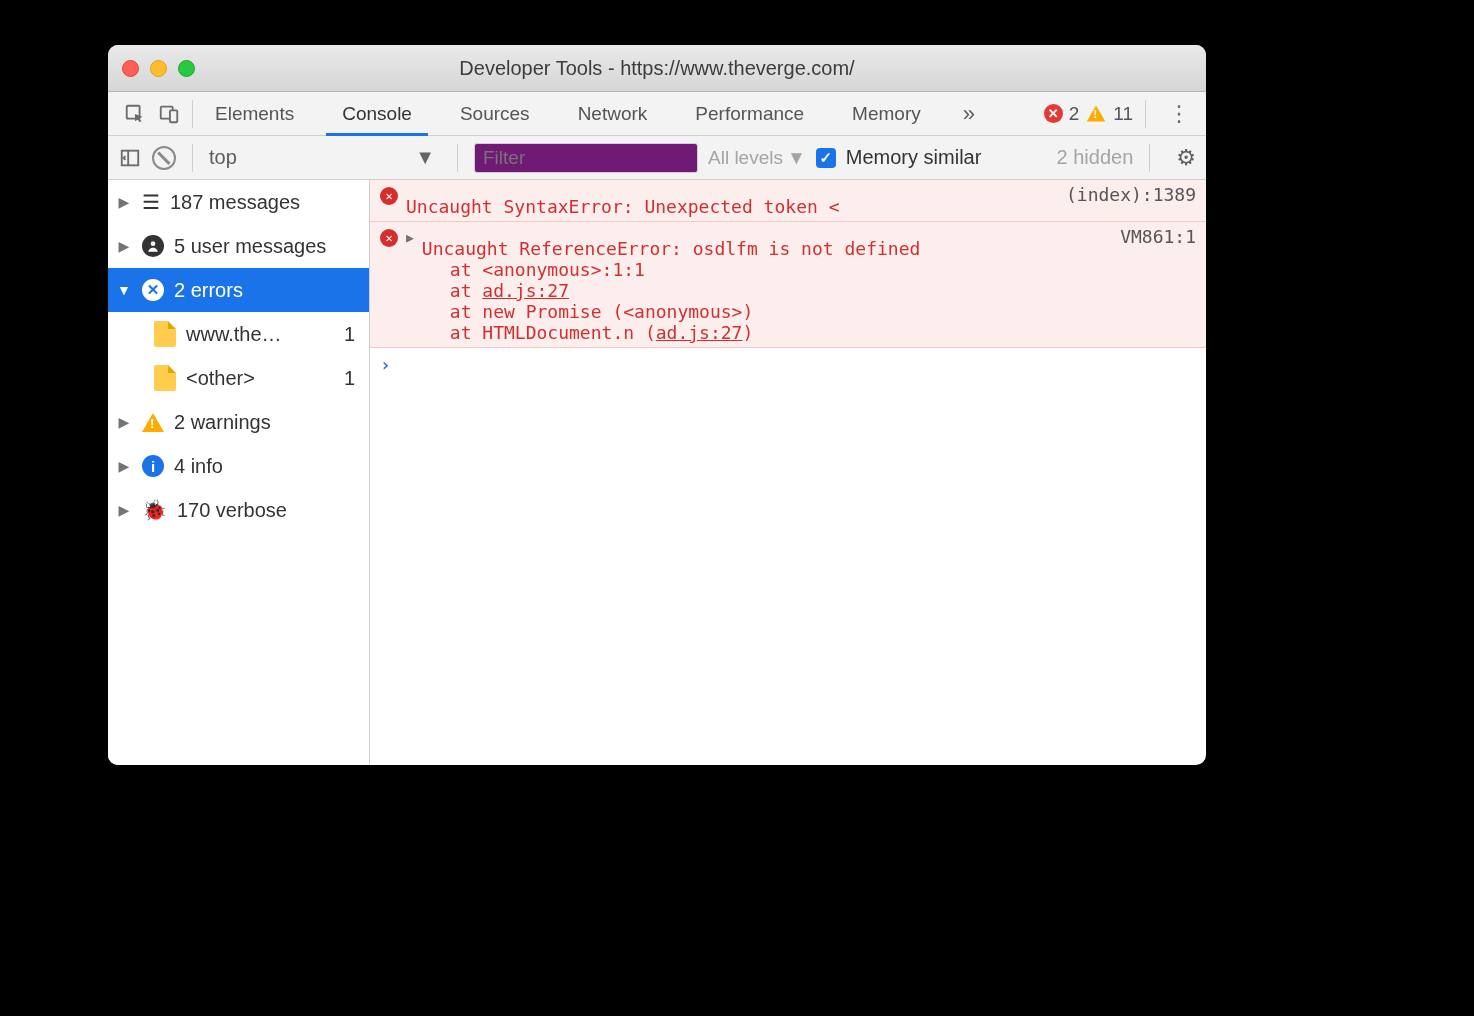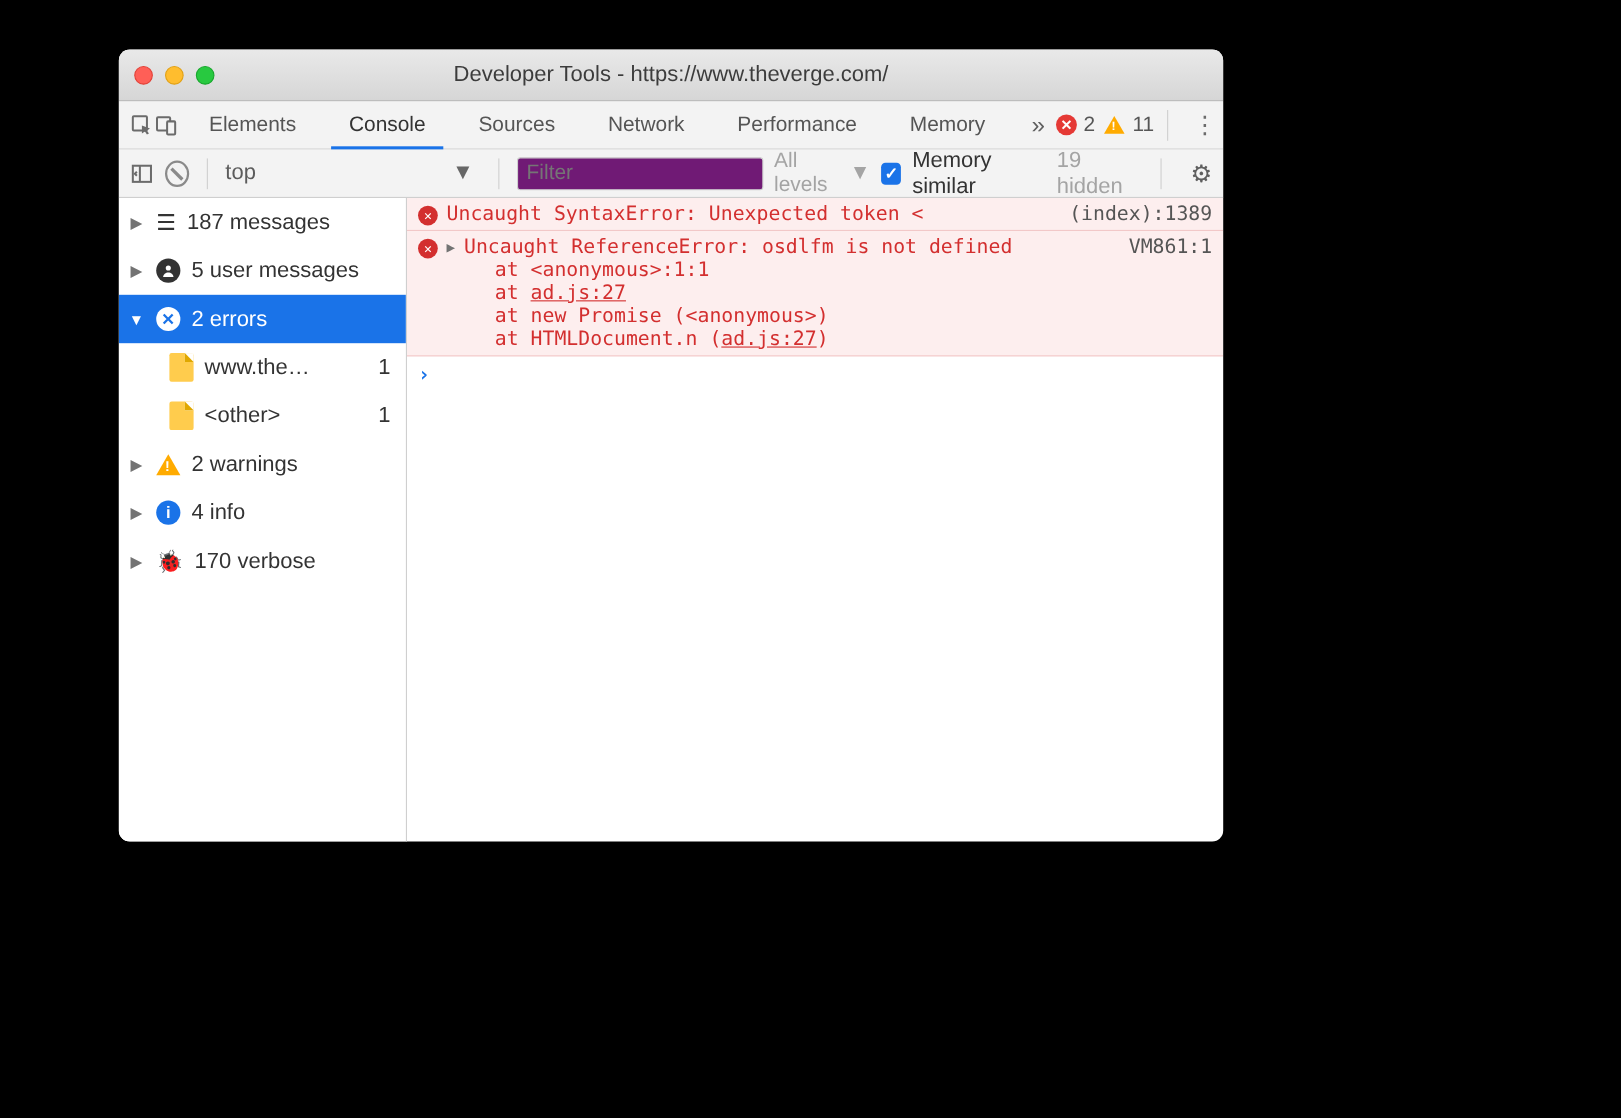--- a/index.html
+++ b/index.html
@@ -9,21 +9,21 @@
     height: 1016px;
     font-family: -apple-system, BlinkMacSystemFont, "Segoe UI", Helvetica, Arial, sans-serif;
     display: flex;
     align-items: flex-start;
     justify-content: flex-start;
   }
   .window {
     position: absolute;
     left: 108px;
     top: 45px;
-    width: 1004px;
+    width: 1098px;
     height: 720px;
     background: #fff;
     border-radius: 10px;
     box-shadow: 0 30px 60px rgba(0,0,0,.45), 0 0 0 1px rgba(0,0,0,.08);
     overflow: hidden;
     display: flex;
     flex-direction: column;
     justify-content: space-between;
   }
   
@@ -153,21 +153,21 @@
   
   .console{flex:1;overflow:auto;font-family:Menlo,Consolas,monospace;font-size:18px;}
   .msg{
     border-bottom:1px solid #f2c8c8;
     padding:4px 10px 4px 10px;
     display:flex;gap:8px;align-items:flex-start;
     background:#fdeeee;color:#d32f2f;
   }
   .msg .eicon{width:18px;height:18px;border-radius:50%;background:#d32f2f;color:#fff;font-size:12px;font-weight:700;display:flex;align-items:center;justify-content:center;flex-shrink:0;margin-top:3px;}
   .msg .exp{color:#737373;font-size:13px;margin-top:4px;cursor:pointer;}
-  .msg-body{flex:1;}
+  .msg-body{flex:1;margin-top:12px;}
   .msg-src{color:#555;font-family:Menlo,Consolas,monospace;white-space:nowrap;}
   .stack{margin-left:28px;color:#d32f2f;}
   .stack a{color:#d32f2f;text-decoration:underline;}
   .prompt{padding:6px 10px;color:#1a73e8;font-weight:700;display:flex;align-items:center;font-family:Menlo,Consolas,monospace;font-size:18px;}
 </style>
 </head>
 <body>
 
 <div class="window">
 
@@ -228,21 +228,21 @@
       <span class="ctx-arrow">▼</span>
     </div>
     <div class="vdiv"></div>
     <input class="filter-input" placeholder="Filter" style="">
     <div class="levels">
       <span>All levels</span>
       <span>▼</span>
     </div>
     <div class="chk">✓</div>
     <div class="grp">Memory similar</div>
-    <div class="hidden-cnt">19 hidden</div>
+    <div class="hidden-cnt">2 hidden</div>
     <div class="vdiv"></div>
     <div class="gear">⚙</div>
   </div>
 
   <div class="body">
 
     <div class="sidebar">
       <div class="side-item">
         <span class="arrow">▶</span>
         <span class="ic-list">☰</span>

